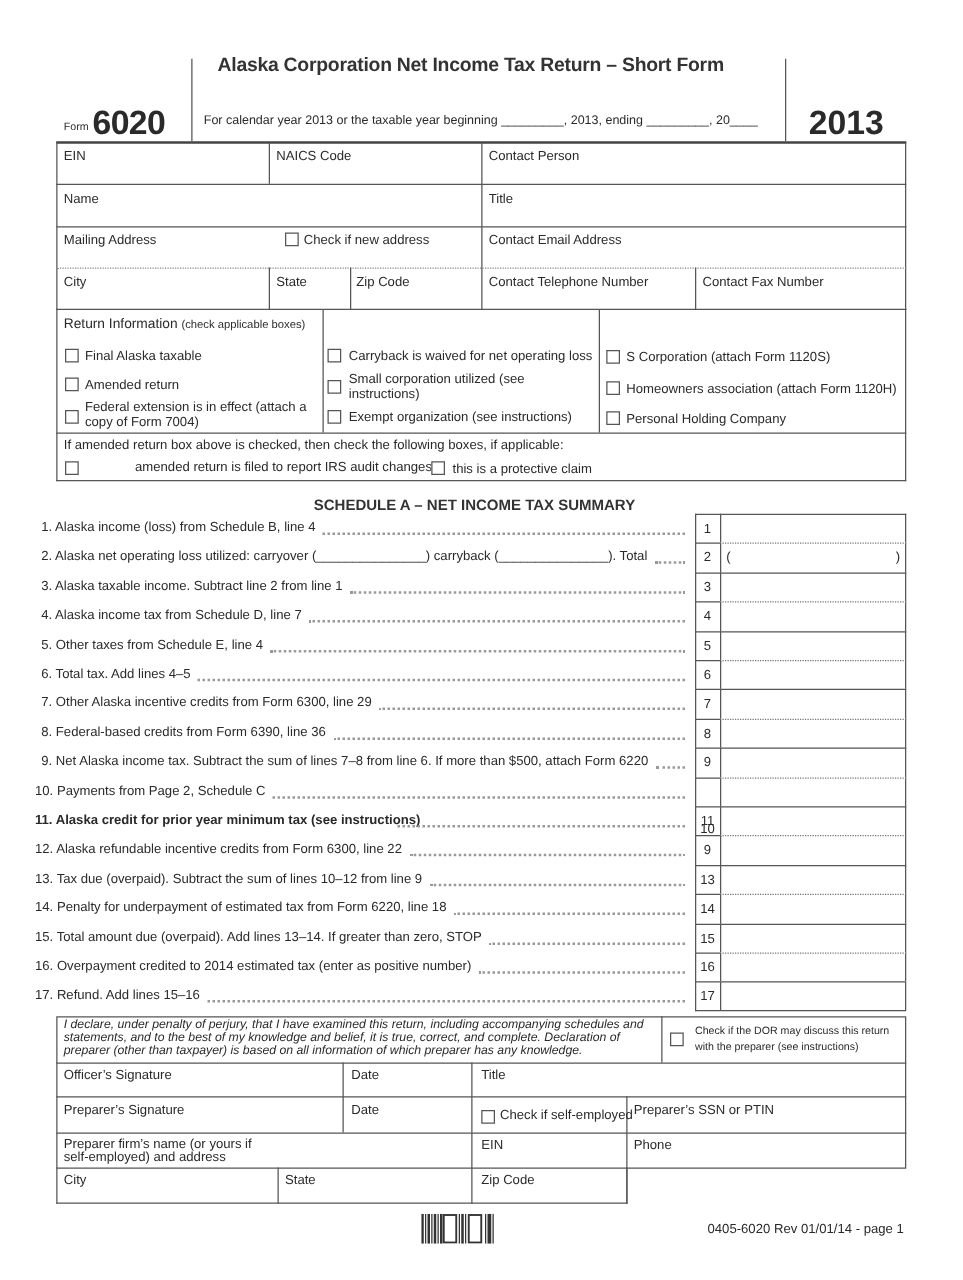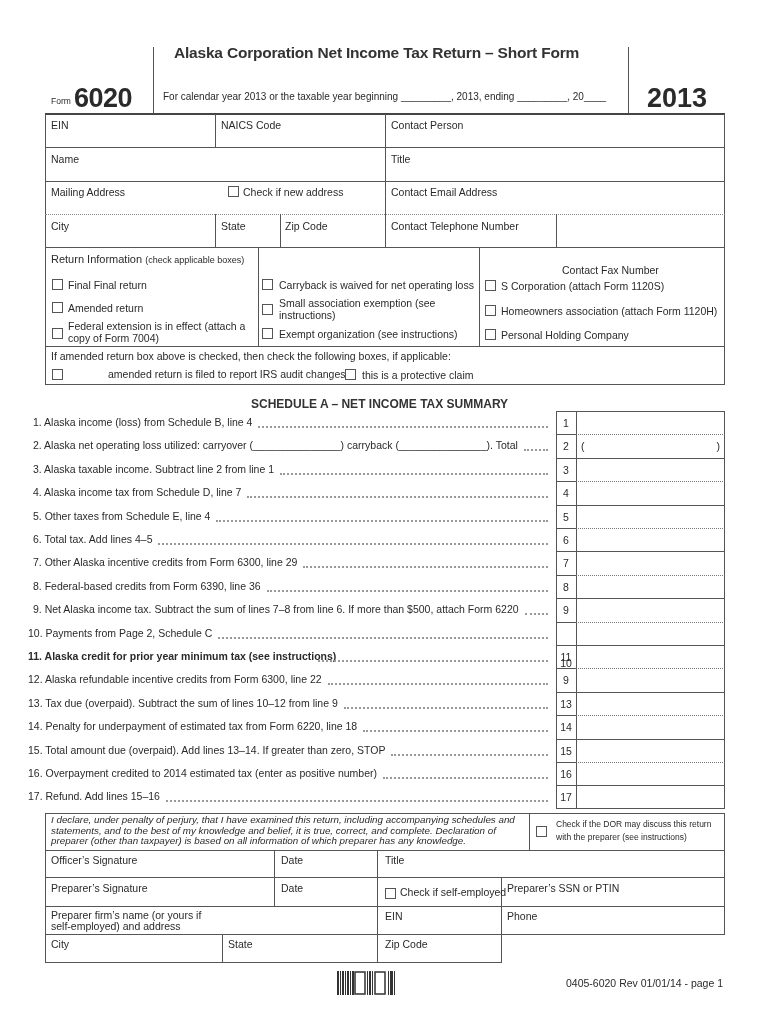--- a/index.html
+++ b/index.html
@@ -46,41 +46,41 @@
 <div class="t" style="left:51px;top:153px;">Name</div>
 <div class="t" style="left:391px;top:153px;">Title</div>
 <div class="t" style="left:51px;top:186px;">Mailing Address</div>
 <div class="cb" style="left:228px;top:186px;"></div>
 <div class="t" style="left:243px;top:186px;">Check if new address</div>
 <div class="t" style="left:391px;top:186px;">Contact Email Address</div>
 <div class="t" style="left:51px;top:220px;">City</div>
 <div class="t" style="left:221px;top:220px;">State</div>
 <div class="t" style="left:285px;top:220px;">Zip Code</div>
 <div class="t" style="left:391px;top:220px;">Contact Telephone Number</div>
-<div class="t" style="left:562px;top:220px;margin-top:44px;">Contact Fax Number</div>
+<div class="t" style="left:562px;top:220px;">Contact Fax Number</div>
 
 <div class="abs" style="left:45px;top:247px;width:680px;height:138px;border:1px solid #555;border-top:none;box-sizing:border-box;"></div>
 <div class="vl" style="left:258px;top:248px;height:98px;"></div>
 <div class="vl" style="left:479px;top:248px;height:98px;"></div>
 <div class="hl" style="left:45px;top:346px;width:680px;"></div>
 
 <div class="t" style="left:51px;top:253px;font-size:11px;"><span>Return Information</span> <span class="small">(check applicable boxes)</span></div>
 
 <div class="cb" style="left:52px;top:279px;"></div>
-<div class="t" style="left:68px;top:279px;">Final Final return</div>
+<div class="t" style="left:68px;top:279px;">Final Alaska taxable</div>
 <div class="cb" style="left:52px;top:302px;"></div>
 <div class="t" style="left:68px;top:302px;">Amended return</div>
 <div class="cb" style="left:52px;top:328px;"></div>
 <div class="t" style="left:68px;top:320px;">Federal extension is in effect (attach a</div>
 <div class="t" style="left:68px;top:332px;">copy of Form 7004)</div>
 
 <div class="cb" style="left:262px;top:279px;"></div>
 <div class="t" style="left:279px;top:279px;">Carryback is waived for net operating loss</div>
 <div class="cb" style="left:262px;top:304px;"></div>
-<div class="t" style="left:279px;top:297px;">Small association exemption (see</div>
+<div class="t" style="left:279px;top:297px;">Small corporation utilized (see</div>
 <div class="t" style="left:279px;top:309px;">instructions)</div>
 <div class="cb" style="left:262px;top:328px;"></div>
 <div class="t" style="left:279px;top:328px;">Exempt organization (see instructions)</div>
 
 <div class="cb" style="left:485px;top:280px;"></div>
 <div class="t" style="left:501px;top:280px;">S Corporation (attach Form 1120S)</div>
 <div class="cb" style="left:485px;top:305px;"></div>
 <div class="t" style="left:501px;top:305px;">Homeowners association (attach Form 1120H)</div>
 <div class="cb" style="left:485px;top:329px;"></div>
 <div class="t" style="left:501px;top:329px;">Personal Holding Company</div>

